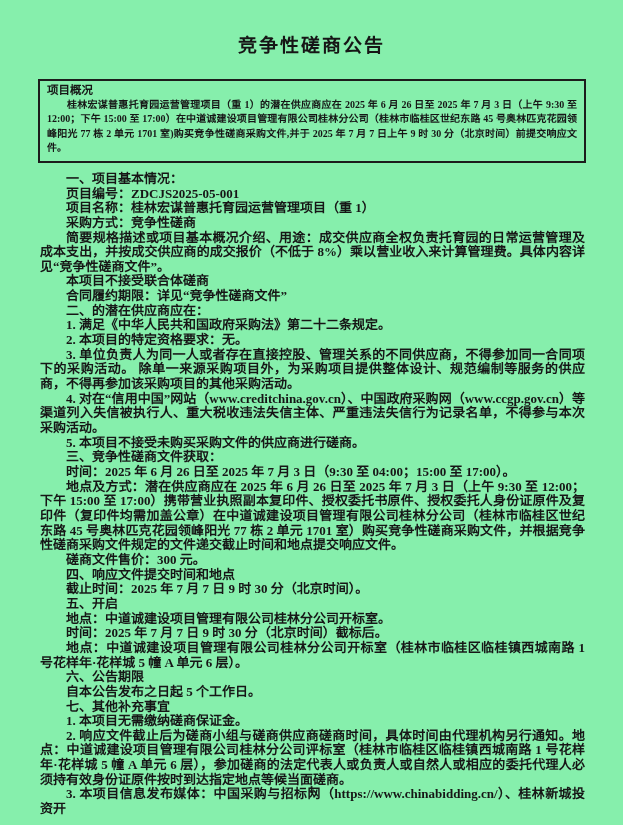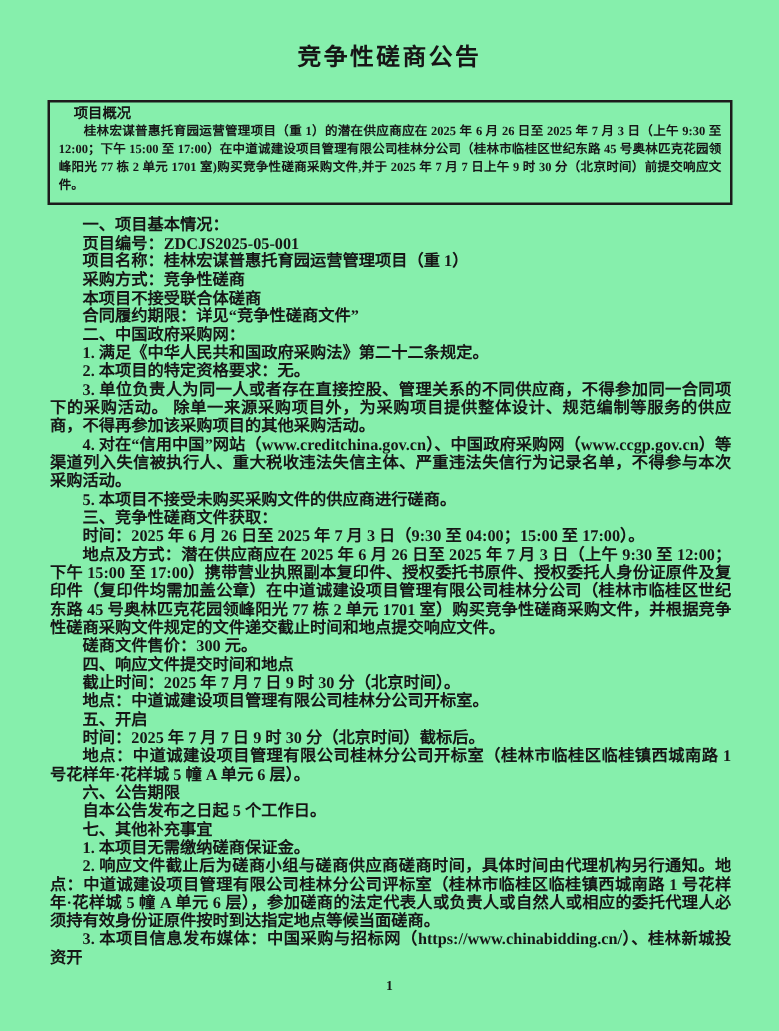--- a/index.html
+++ b/index.html
@@ -32,21 +32,20 @@
   .overview-box {
     margin: 22px 37px 0 38px;
     border: 2px solid #1c1c1c;
     padding: 2px 7px 5px 7px;
     box-sizing: border-box;
   }
   .overview-heading {
     font-size: 11.5px;
     font-weight: 700;
     line-height: 14.5px;
-    margin-left: 12px;
   }
   .overview-body {
     margin: 0;
     font-size: 10px;
     font-weight: 600;
     line-height: 14.6px;
     text-indent: 2em;
     text-align: justify;
   }
   .doc-body {
@@ -83,36 +82,37 @@
   <div class="overview-box">
     <div class="overview-heading">项目概况</div>
     <p class="overview-body">桂林宏谋普惠托育园运营管理项目（重 1）的潜在供应商应在 2025 年 6 月 26 日至 2025 年 7 月 3 日（上午 9:30 至 12:00；下午 15:00 至 17:00）在中道诚建设项目管理有限公司桂林分公司（桂林市临桂区世纪东路 45 号奥林匹克花园领峰阳光 77 栋 2 单元 1701 室)购买竞争性磋商采购文件,并于 2025 年 7 月 7 日上午 9 时 30 分（北京时间）前提交响应文件。</p>
   </div>
 
   <div class="doc-body" id="doc-body">
       <p class="para heading">一、项目基本情况：</p>
       <p class="para">页目编号：ZDCJS2025-05-001</p>
       <p class="para">项目名称：桂林宏谋普惠托育园运营管理项目（重 1）</p>
       <p class="para">采购方式：竞争性磋商</p>
+      <p class="para">简要规格描述或项目基本概况介绍、用途：成交供应商全权负责托育园的日常运营管理及成本支出，并按成交供应商的成交报价（不低于 8%）乘以营业收入来计算管理费。具体内容详见“竞争性磋商文件”。</p>
       <p class="para heading">本项目不接受联合体磋商</p>
       <p class="para">合同履约期限：详见“竞争性磋商文件”</p>
-      <p class="para heading">二、中国政府采购网：</p>
+      <p class="para heading">二、的潜在供应商应在：</p>
       <p class="para">1. 满足《中华人民共和国政府采购法》第二十二条规定。</p>
       <p class="para">2. 本项目的特定资格要求：无。</p>
       <p class="para">3. 单位负责人为同一人或者存在直接控股、管理关系的不同供应商，不得参加同一合同项下的采购活动。 除单一来源采购项目外，为采购项目提供整体设计、规范编制等服务的供应商，不得再参加该采购项目的其他采购活动。</p>
       <p class="para">4. 对在“信用中国”网站（www.creditchina.gov.cn）、中国政府采购网（www.ccgp.gov.cn）等渠道列入失信被执行人、重大税收违法失信主体、严重违法失信行为记录名单，不得参与本次采购活动。</p>
       <p class="para">5. 本项目不接受未购买采购文件的供应商进行磋商。</p>
       <p class="para heading">三、竞争性磋商文件获取：</p>
       <p class="para">时间：2025 年 6 月 26 日至 2025 年 7 月 3 日（9:30 至 04:00；15:00 至 17:00）。</p>
       <p class="para">地点及方式：潜在供应商应在 2025 年 6 月 26 日至 2025 年 7 月 3 日（上午 9:30 至 12:00；下午 15:00 至 17:00）携带营业执照副本复印件、授权委托书原件、授权委托人身份证原件及复印件（复印件均需加盖公章）在中道诚建设项目管理有限公司桂林分公司（桂林市临桂区世纪东路 45 号奥林匹克花园领峰阳光 77 栋 2 单元 1701 室）购买竞争性磋商采购文件，并根据竞争性磋商采购文件规定的文件递交截止时间和地点提交响应文件。</p>
       <p class="para">磋商文件售价：300 元。</p>
       <p class="para heading">四、响应文件提交时间和地点</p>
       <p class="para">截止时间：2025 年 7 月 7 日 9 时 30 分（北京时间）。</p>
+      <p class="para heading">五、开启</p>
       <p class="para">地点：中道诚建设项目管理有限公司桂林分公司开标室。</p>
-      <p class="para heading">五、开启</p>
       <p class="para">时间：2025 年 7 月 7 日 9 时 30 分（北京时间）截标后。</p>
       <p class="para">地点：中道诚建设项目管理有限公司桂林分公司开标室（桂林市临桂区临桂镇西城南路 1 号花样年·花样城 5 幢 A 单元 6 层）。</p>
       <p class="para heading">六、公告期限</p>
       <p class="para">自本公告发布之日起 5 个工作日。</p>
       <p class="para heading">七、其他补充事宜</p>
       <p class="para">1. 本项目无需缴纳磋商保证金。</p>
       <p class="para">2. 响应文件截止后为磋商小组与磋商供应商磋商时间，具体时间由代理机构另行通知。地点：中道诚建设项目管理有限公司桂林分公司评标室（桂林市临桂区临桂镇西城南路 1 号花样年·花样城 5 幢 A 单元 6 层），参加磋商的法定代表人或负责人或自然人或相应的委托代理人必须持有效身份证原件按时到达指定地点等候当面磋商。</p>
       <p class="para">3. 本项目信息发布媒体：中国采购与招标网（https://www.chinabidding.cn/）、桂林新城投资开</p>
     </div>
 

